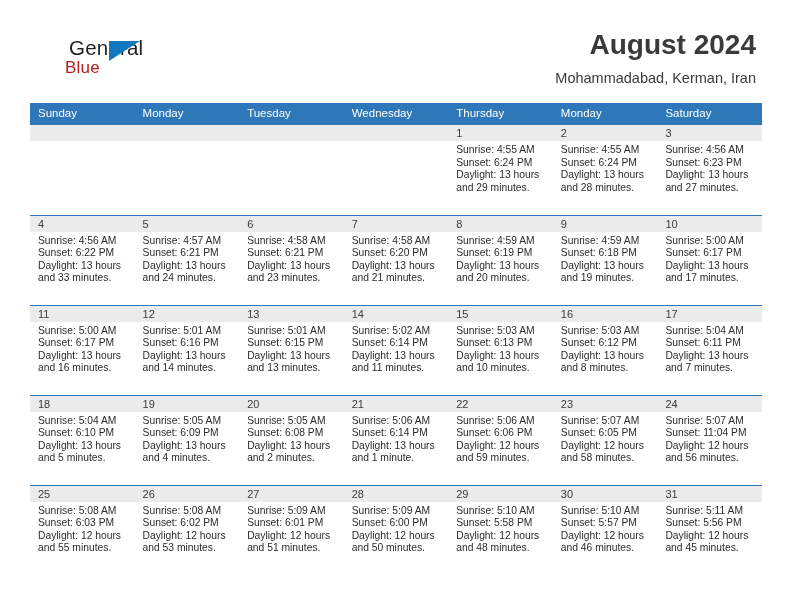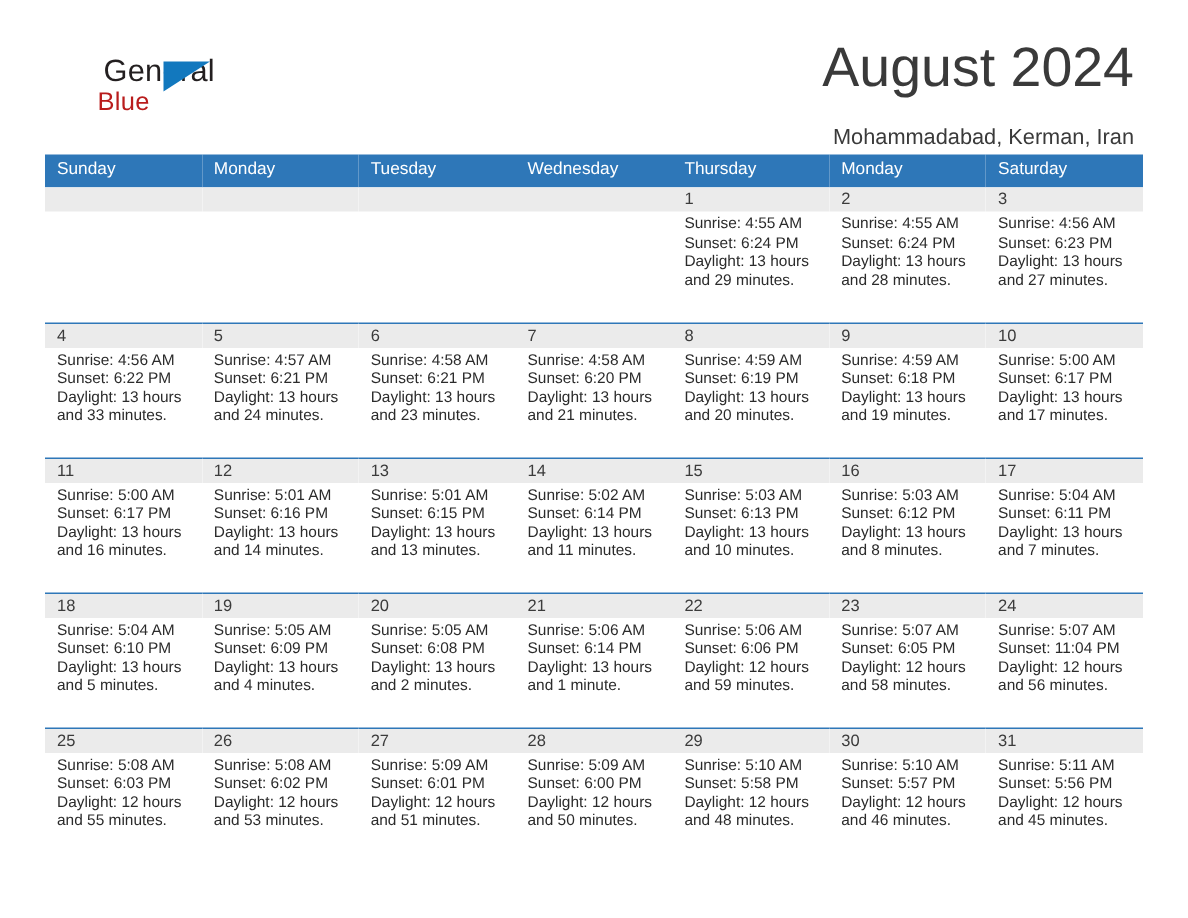--- a/index.html
+++ b/index.html
@@ -60,28 +60,28 @@
     border-bottom: 20px solid transparent;
   }
 
   .title-block {
     position: absolute;
     right: 36px;
     top: 27px;
     text-align: right;
   }
   .month-title {
-    font-size: 37px;
-    font-weight: normal;
+    font-size: 28px;
+    font-weight: bold;
     color: #3a3a3a;
     line-height: 36px;
     white-space: nowrap;
   }
   .location {
-    margin-top: 20px;
+    margin-top: 6px;
     font-size: 14.5px;
     color: #3a3a3a;
     line-height: 18px;
     white-space: nowrap;
   }
 
   
   .calendar {
     position: absolute;
     left: 30px;

